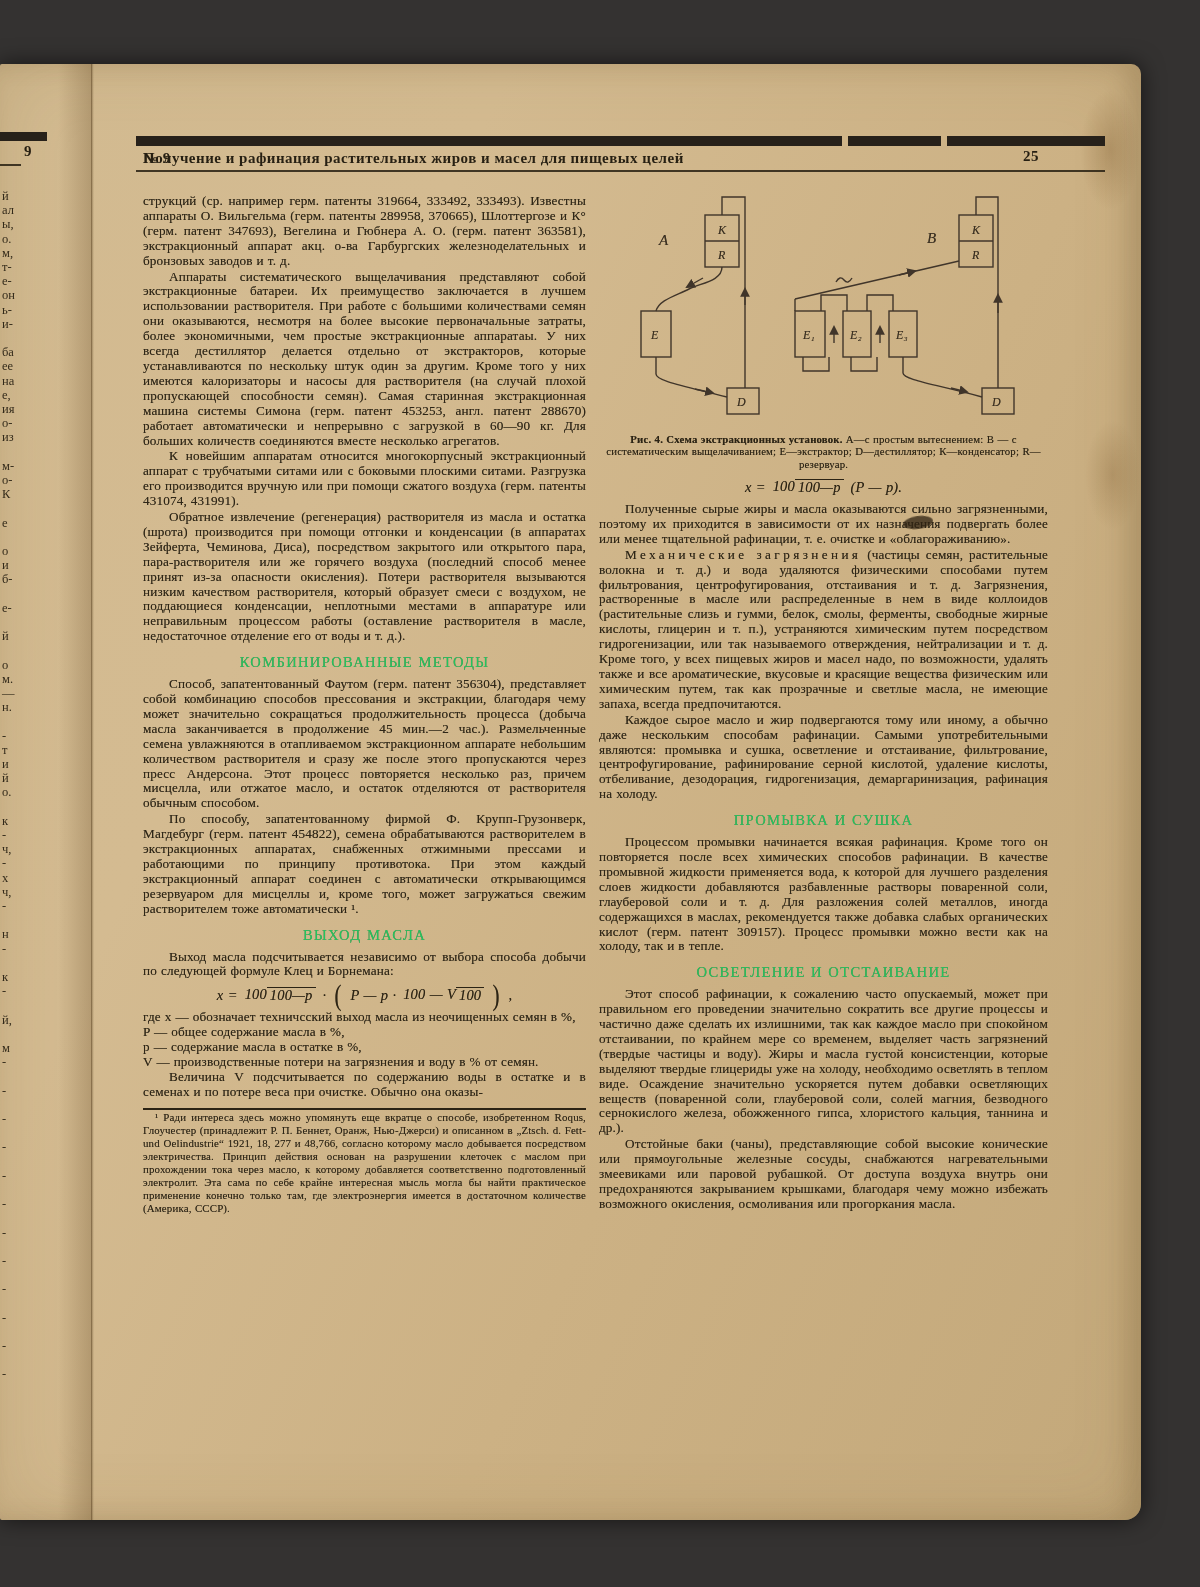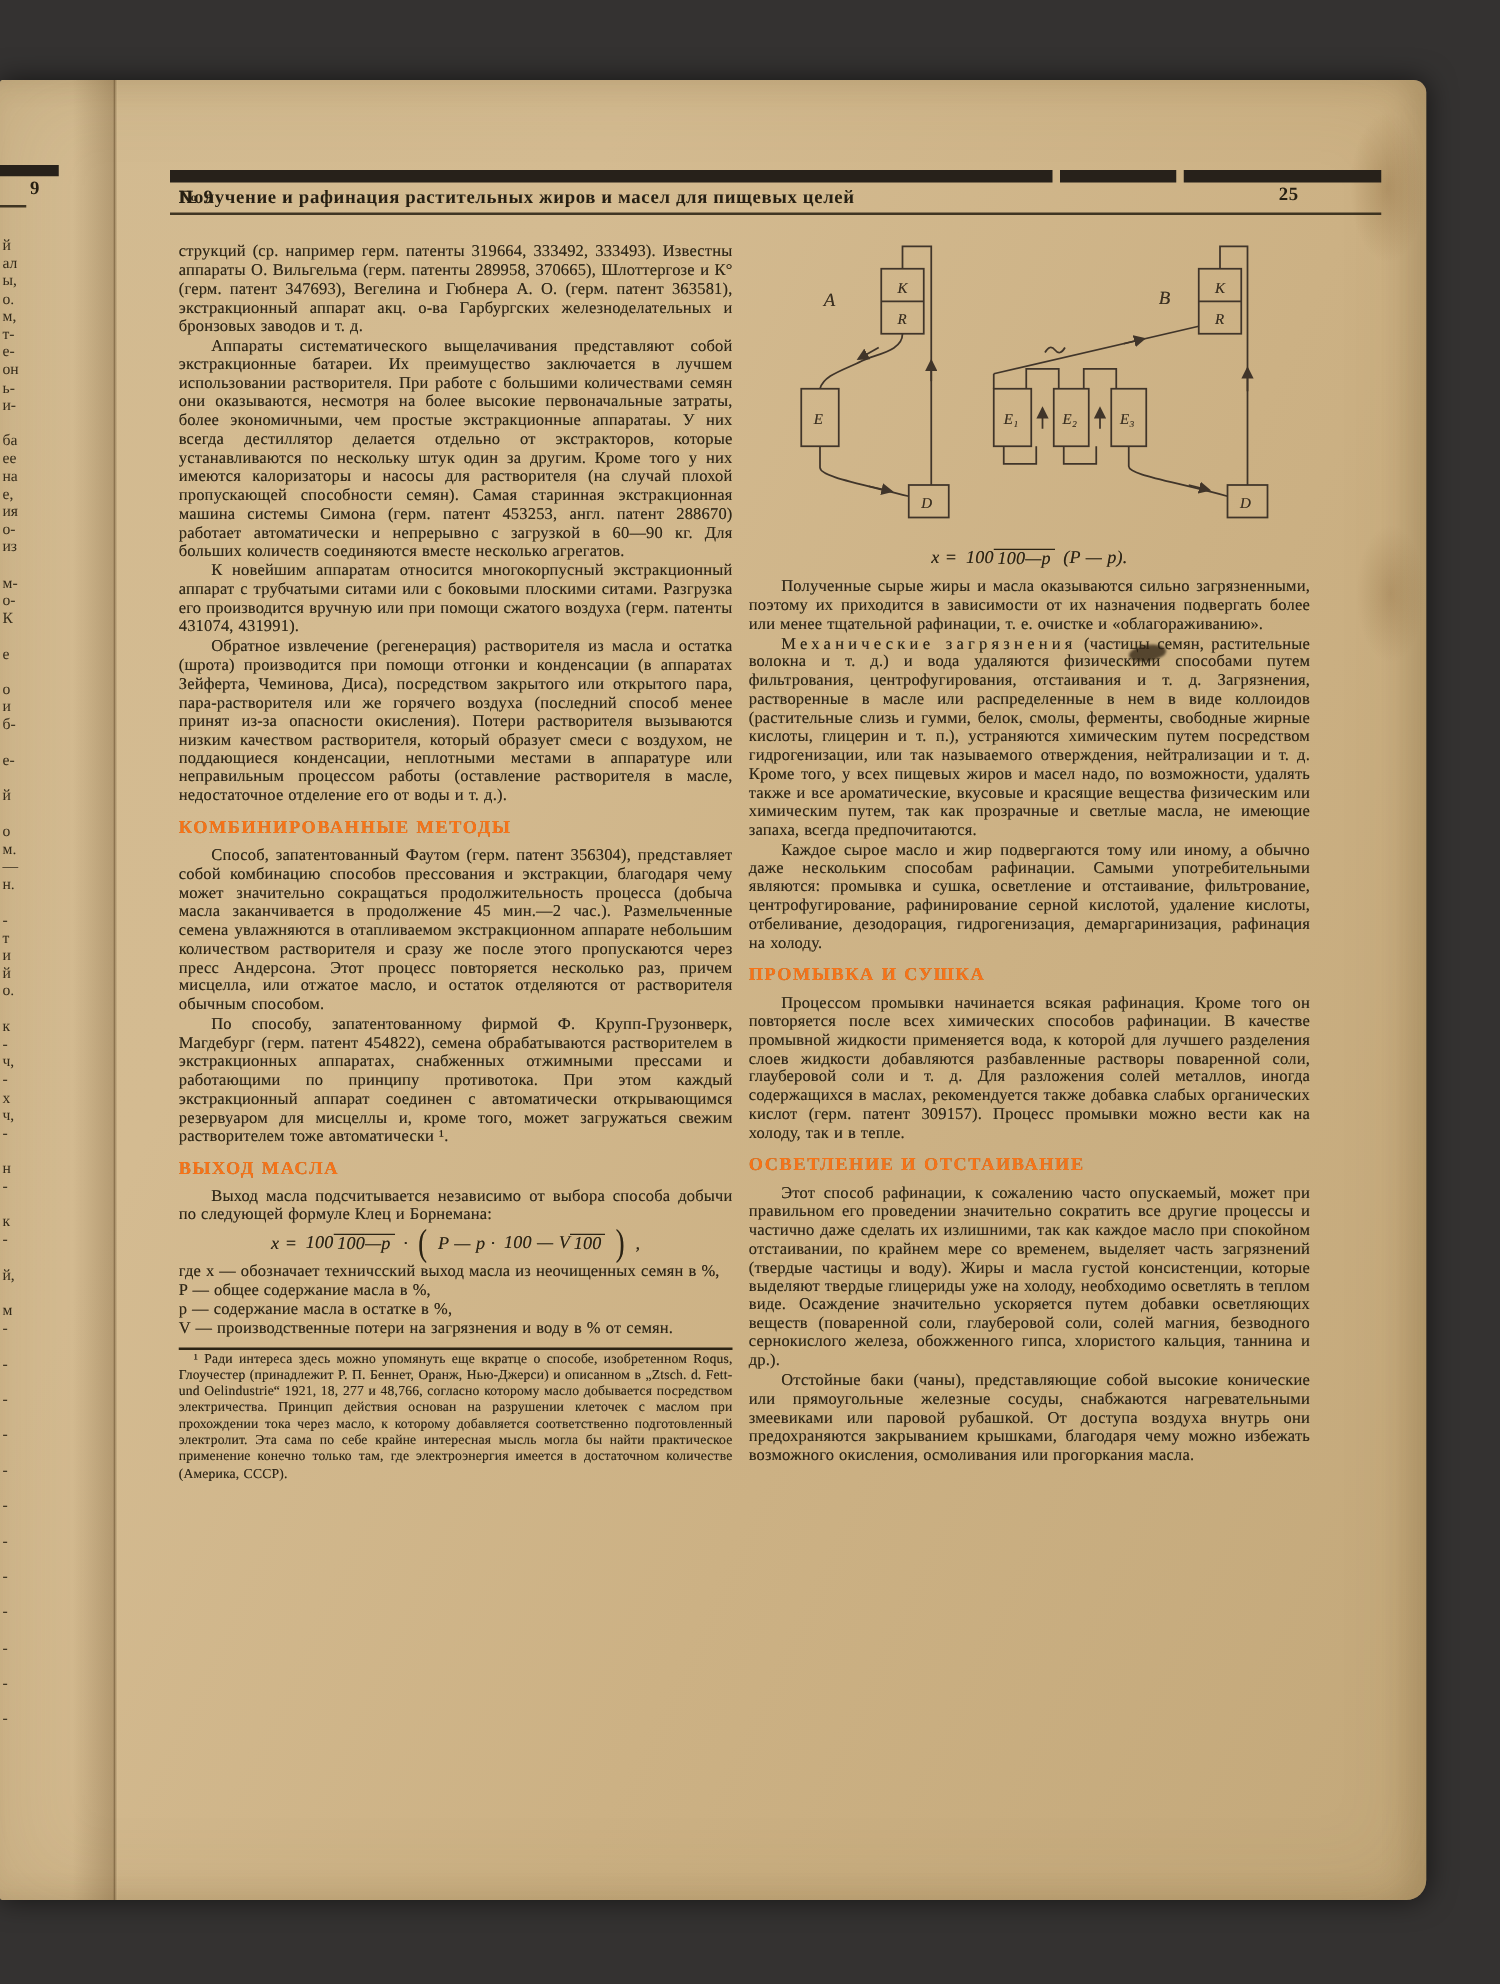--- a/index.html
+++ b/index.html
@@ -16,22 +16,22 @@
          background:linear-gradient(90deg,rgba(75,52,22,.5),rgba(214,190,145,.25))}
   .bar{position:absolute;height:10px;background:#27211a}
   .rule{position:absolute;height:2px;background:#2b2314;opacity:.88}
   .runhead{position:absolute;font-weight:bold;font-size:15px;color:#261f12;letter-spacing:.5px}
   .edge-frags{position:absolute;left:2px;top:189px;width:20px;font-size:12.5px;line-height:14.2px;color:#332a1a}
   .edge-frags div{min-height:14.2px}
   .col{position:absolute;text-align:justify;font-size:13.2px;line-height:14.9px;
        letter-spacing:.15px;word-spacing:.5px;color:#2e2617;text-shadow:0 0 .4px rgba(46,38,23,.55)}
   .col p{margin:0 0 1px 0;text-indent:26px}
   .col p.noindent{text-indent:0}
-  .section{font-size:14.6px;font-weight:bold;letter-spacing:1.3px;
-           margin:11px 0 7px;color:#f97316}
+  .section{text-align:center;font-size:14.6px;font-weight:normal;letter-spacing:1.3px;
+           margin:11px 0 7px;color:#22c55e}
   .formula{display:flex;justify-content:center;align-items:center;gap:7px;margin:8px 0 7px;
            font-style:italic;font-size:14.5px;color:#2b2314}
   .frac{display:inline-flex;flex-direction:row;text-align:center}
   .frac .den{border-top:1.3px solid #2b2314;padding:0 3px}
   .paren{font-size:30px;font-style:normal;font-weight:400;line-height:0;transform:scaleX(.7)}
   .ftail{align-self:flex-end}
   .def-line{text-indent:0;text-align:left;margin:0}
   .spaced{letter-spacing:3.4px}
   .footnote{border-top:2.6px solid #2b2314;margin-top:8px;padding-top:1px;
             font-size:10.9px;line-height:13.1px;text-indent:12px}
@@ -176,20 +176,21 @@
     </span>
     <span class="paren">)</span>
     <span class="ftail">,</span>
   </div>
   <div>
       <div class="def-line">где x — обозначает техничсский выход масла из неочищенных семян в %,</div>
       <div class="def-line">P — общее содержание масла в %,</div>
       <div class="def-line">p — содержание масла в остатке в %,</div>
       <div class="def-line">V — производственные потери на загрязнения и воду в % от семян.</div>
     </div>
+  <p>Величина V подсчитывается по содержанию воды в остатке и в семенах и по потере веса при очистке. Обычно она оказы-</p>
   <div class="footnote">¹ Ради интереса здесь можно упомянуть еще вкратце о способе, изобретенном Roqus, Глоучестер (принадлежит Р. П. Беннет, Оранж, Нью-Джерси) и описанном в „Ztsch. d. Fett-und Oelindustrie“ 1921, 18, 277 и 48,766, согласно которому масло добывается посредством электричества. Принцип действия основан на разрушении клеточек с маслом при прохождении тока через масло, к которому добавляется соответственно подготовленный электролит. Эта сама по себе крайне интересная мысль могла бы найти практическое применение конечно только там, где электроэнергия имеется в достаточном количестве (Америка,    СССР).</div>
 </div>
 
 <div class="col" style="left:599px;top:183px;width:449px">
   <figure>
     <svg width="450" height="244" viewBox="0 0 450 244">
       <defs>
         <marker id="arr" viewBox="0 0 10 10" refX="8" refY="5" markerWidth="7" markerHeight="7" orient="auto-start-reverse">
           <path d="M0,0 L10,5 L0,10 z" fill="#40352a"></path>
         </marker>
@@ -236,20 +237,21 @@
         <text x="138" y="223">D</text>
         <text x="328" y="60" font-size="15">B</text>
         <text x="373" y="51">K</text>
         <text x="373" y="76">R</text>
         <text x="204" y="156">E₁</text>
         <text x="251" y="156">E₂</text>
         <text x="297" y="156">E₃</text>
         <text x="393" y="223">D</text>
       </g>
     </svg>
+    <figcaption class="caption"><b>Рис. 4. Схема экстракционных установок.</b><span> А—с простым вытеснением: В — с систематическим выщелачиванием; Е—экстрактор; D—дестиллятор; К—конденсатор; R—резервуар.</span></figcaption>
   </figure>
   <div class="formula">
     <span>x =</span>
     <span class="frac">
       <span class="num">100</span>
       <span class="den">100—p</span>
     </span>
     <span>(P — p).</span>
   </div>
   <p>Полученные сырые жиры и масла оказываются сильно загрязненными, поэтому их приходится в зависимости от их назначения подвергать более или менее тщательной рафинации, т. е. очистке и «облагораживанию».</p>

